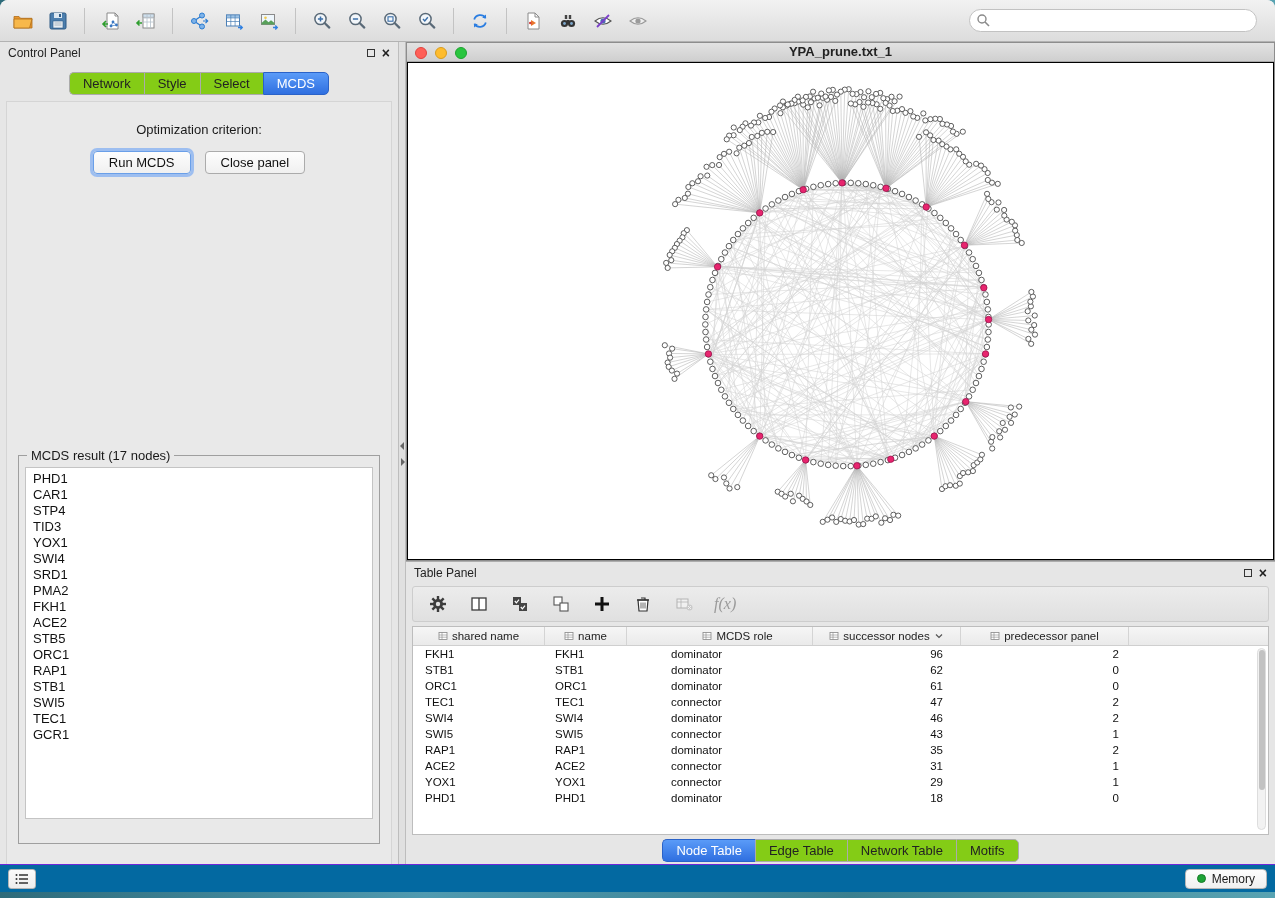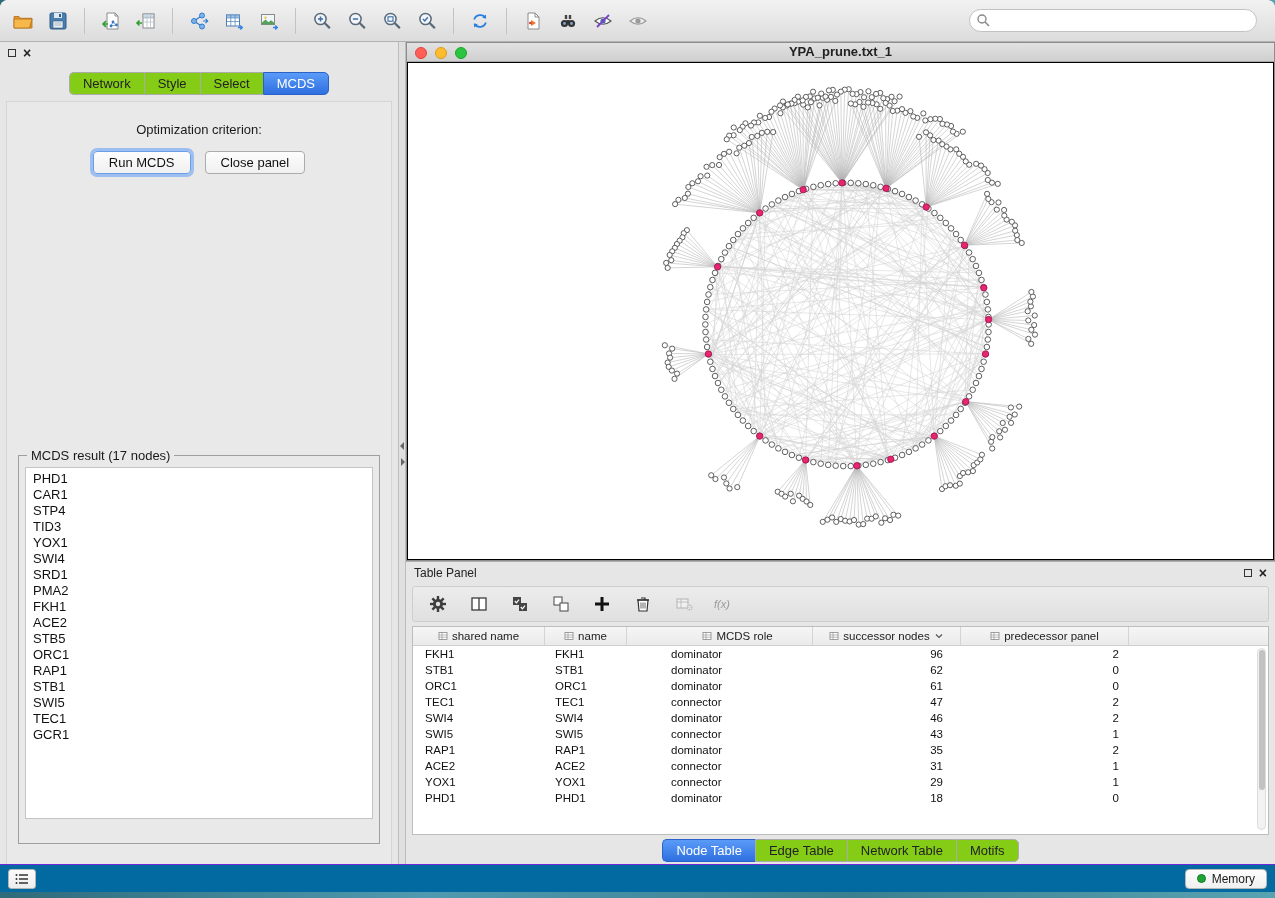--- a/index.html
+++ b/index.html
@@ -98,21 +98,21 @@
   .canvas { flex:1; background:#fff; border:1px solid #000; overflow:hidden; }
   .canvas svg { display:block; width:100%; height:100%; }
   
   .table-panel { flex:1; background:#e6e6e6; display:flex; flex-direction:column; border-top:1px solid #adadad; min-height:0; }
   .tp-toolbar {
     height:36px; flex:0 0 36px; margin:2px 6px 0; background:linear-gradient(#ececec,#e0e0e0);
     border:1px solid #cdcdcd; border-radius:3px; display:flex; align-items:center; gap:19px; padding:0 14px;
   }
   .tp-toolbar .ticon { display:flex; align-items:center; justify-content:center; width:22px; height:22px; }
   .tp-toolbar svg { width:20px; height:20px; }
-  .fx { font-family:Liberation Sans, sans-serif; font-style:italic; font-size:11px; color:#9a9a9a; }
+  .fx { font-family:Liberation Serif, serif; font-style:italic; font-size:16px; color:#9a9a9a; }
   .table-area { flex:1; margin:4px 6px 2px; background:#fff; border:1px solid #bdbdbd; position:relative; overflow:hidden; }
   .thead { display:flex; height:19px; background:linear-gradient(#f6f6f6,#eaeaea); border-bottom:1px solid #cfcfcf; }
   .hcell {
     display:flex; align-items:center; justify-content:center; gap:4px;
     font-size:11.5px; color:#222; border-right:1px solid #d4d4d4; overflow:hidden; white-space:nowrap;
   }
   .c0 { width:132px; } .c1 { width:82px; } .c2 { width:150px;margin-left:36px; } .c3 { width:148px; } .c4 { width:168px; }
   .tbody { position:absolute; top:19px; left:0; right:12px; bottom:0; overflow:hidden; }
   .trow { display:flex; height:16px; }
   .tcell { font-size:11.5px; line-height:16px; color:#111; overflow:hidden; white-space:nowrap; }
@@ -275,20 +275,21 @@
           <line x1="9" y1="9" x2="13" y2="13" stroke="#8a8a8a" stroke-width="1.6"></line>
         </svg>
       <input type="text" value="" style="">
     </span>
   </div>
 
   <div class="main">
 
     <div class="control-panel">
       <div class="panel-header">
+        <span class="ph-title">Control Panel</span>
         <span class="ph-icons">
           <span class="sq"></span>
           <span class="xmark">×</span>
         </span>
       </div>
       <div class="tab-bar">
         <div class="tab">Network</div>
         <div class="tab">Style</div>
         <div class="tab">Select</div>
         <div class="tab active">MCDS</div>

